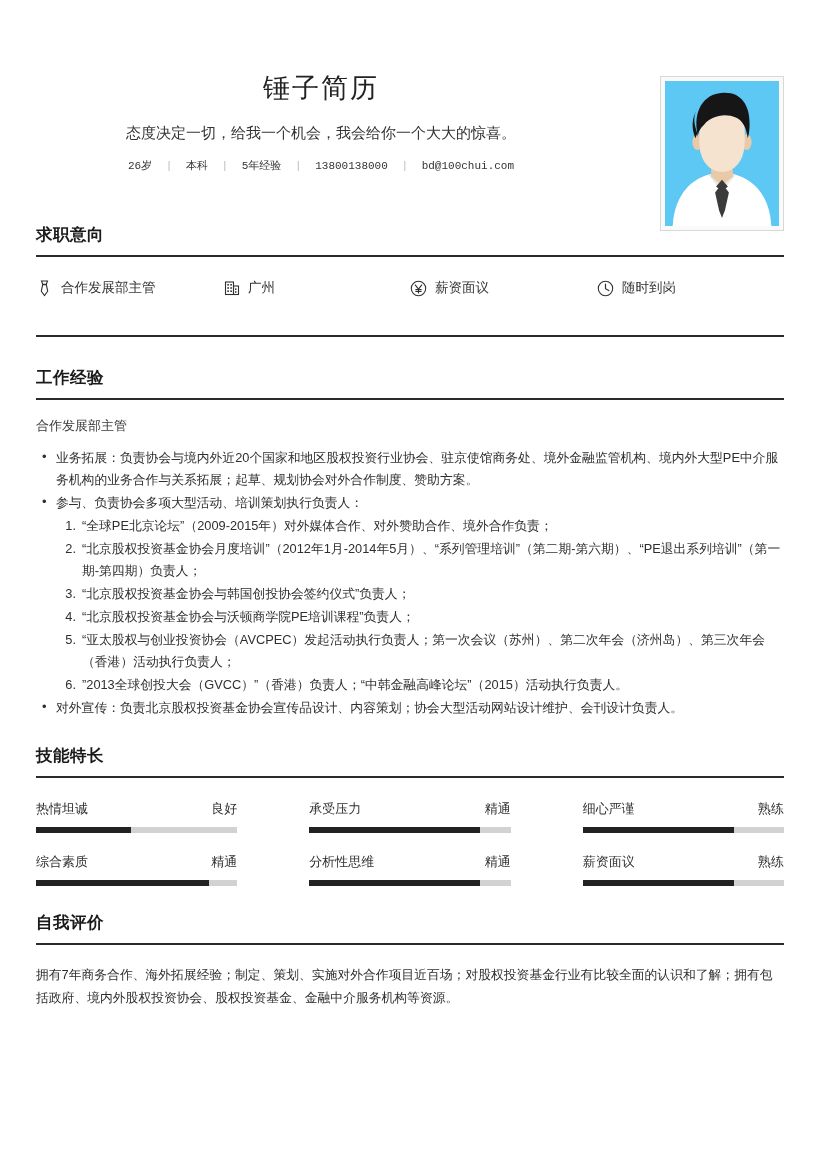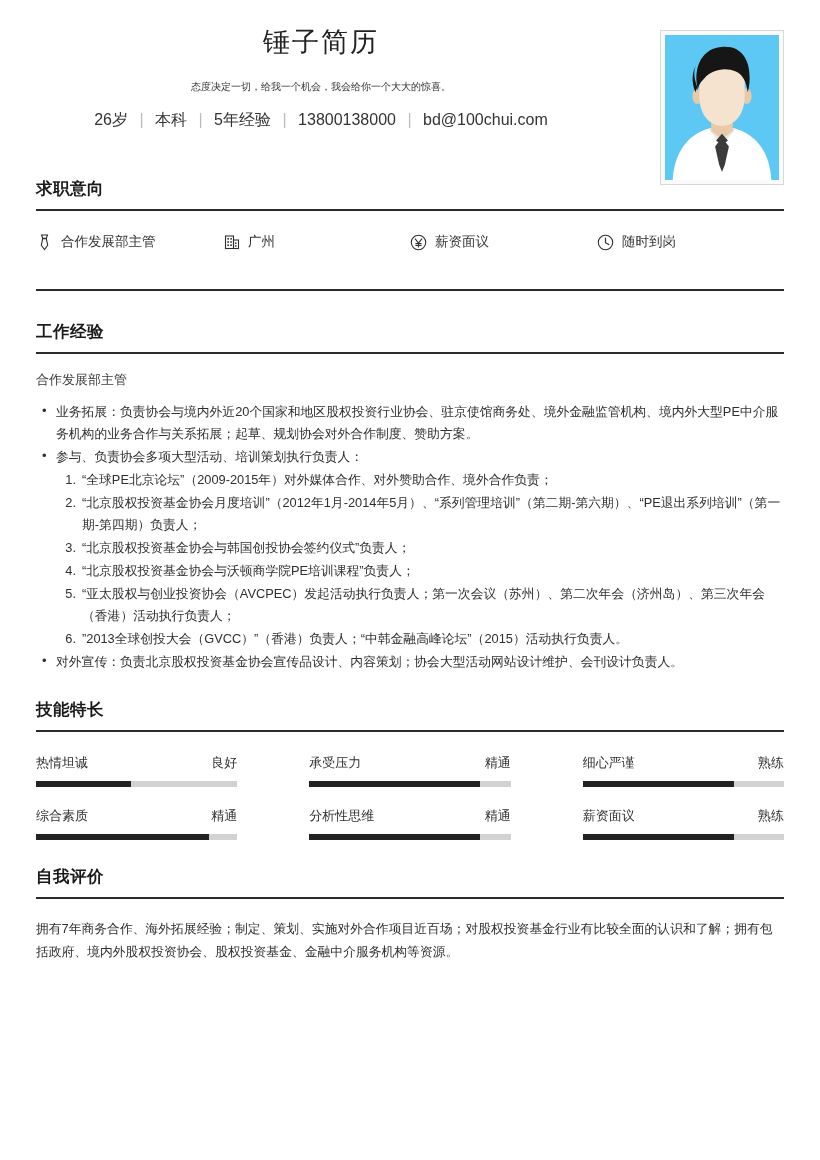--- a/index.html
+++ b/index.html
@@ -12,20 +12,21 @@
     font-family: "Liberation Sans", "DejaVu Sans", sans-serif;
     color: #2b2b2b;
     position: relative;
     overflow: hidden;
   }
   .page {
     width: 820px;
     height: 896px;
     padding: 0 36px;
     position: relative;
+    margin-top: 46px;
   }
 
   
   .header {
     position: relative;
     height: 172px;
     padding-top: 22px;
   }
   .header-center {
     width: 600px;
@@ -34,29 +35,30 @@
   }
   .resume-title {
     font-size: 27px;
     font-weight: 400;
     letter-spacing: 2px;
     color: #222;
     line-height: 40px;
   }
   .tagline {
     margin-top: 14px;
-    font-size: 10px;
+    font-size: 15px;
     color: #333;
     line-height: 22px;
   }
   .meta-line {
     margin-top: 11px;
-    font-size: 16px;
+    font-size: 11px;
     color: #333;
     line-height: 22px;
+    font-family: Liberation Mono, monospace;
   }
   .meta-sep {
     display: inline-block;
     color: #bbb;
     padding: 0 7px;
     font-weight: 300;
   }
 
   
   .photo-frame {

